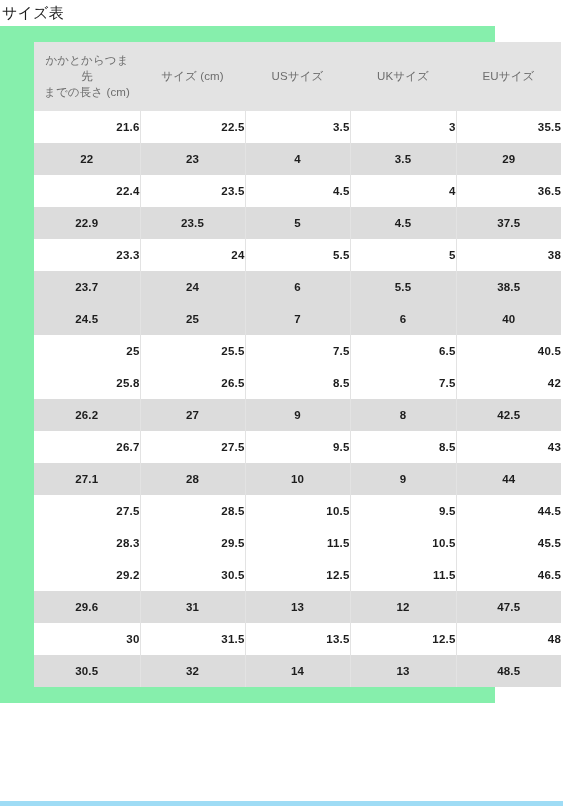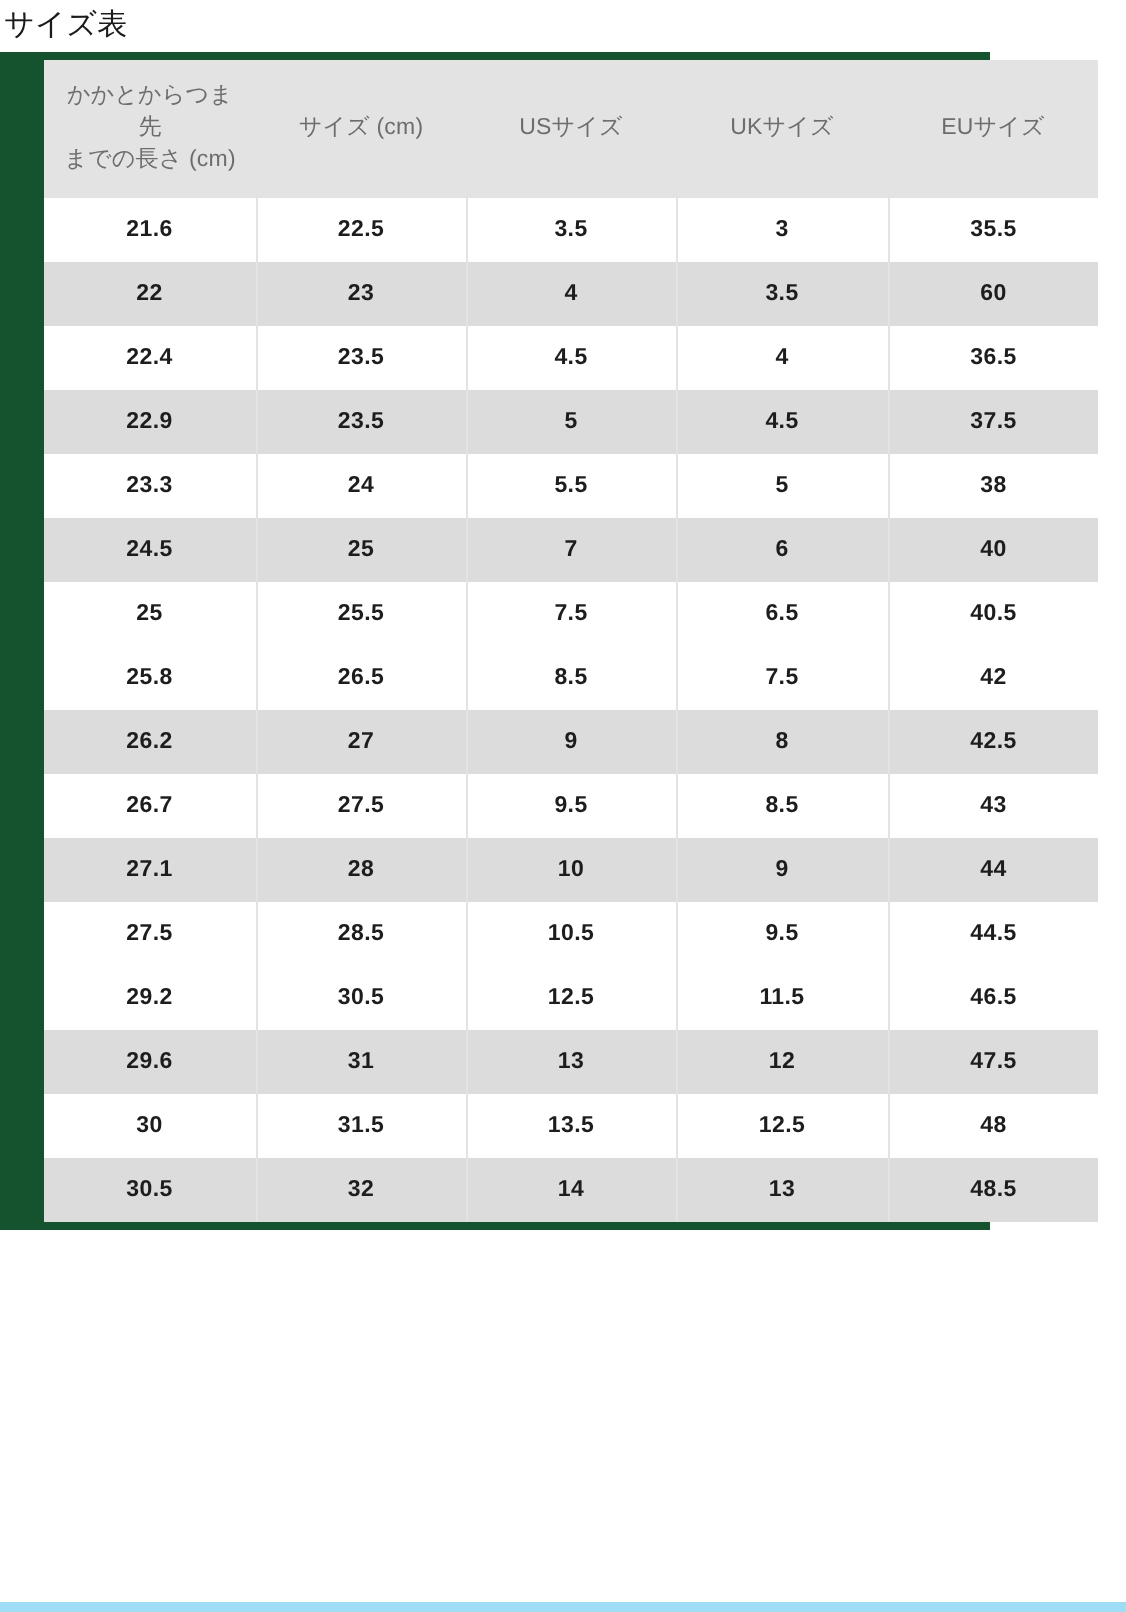--- a/index.html
+++ b/index.html
@@ -22,22 +22,22 @@
     padding: 5px 0 0 2px;
     letter-spacing: 0.2px;
     font-weight: 400;
   }
 
   .table-outer {
     position: absolute;
     top: 26px;
     left: 0;
     width: 495px;
-    background: #14532d;
-    padding: 4px;
+    background: #86efac;
+    padding: 16px;
     box-sizing: border-box;
   }
 
   .size-table {
     border-collapse: collapse;
     border-spacing: 0;
     width: 527px;
     margin-left: 18px;
     table-layout: fixed;
   }
@@ -80,20 +80,21 @@
 
   .size-table tbody td:first-child {
     border-left: none;
   }
   .size-table tbody td:last-child {
     border-right: none;
   }
 
   .size-table tbody tr.odd td {
     background: #ffffff;
+    text-align: right;
   }
   .size-table tbody tr.even td {
     background: #dcdcdc;
     margin-top: 11px;
   }
 
   .bottom-strip {
     position: absolute;
     left: 0;
     bottom: 0;
@@ -134,21 +135,21 @@
           <td>22.5</td>
           <td>3.5</td>
           <td>3</td>
           <td>35.5</td>
         </tr>
         <tr class="even">
           <td>22</td>
           <td>23</td>
           <td>4</td>
           <td>3.5</td>
-          <td>60</td>
+          <td>29</td>
         </tr>
         <tr class="odd">
           <td>22.4</td>
           <td>23.5</td>
           <td>4.5</td>
           <td>4</td>
           <td>36.5</td>
         </tr>
         <tr class="even">
           <td>22.9</td>
@@ -158,20 +159,27 @@
           <td>37.5</td>
         </tr>
         <tr class="odd">
           <td>23.3</td>
           <td>24</td>
           <td>5.5</td>
           <td>5</td>
           <td>38</td>
         </tr>
         <tr class="even">
+          <td>23.7</td>
+          <td>24</td>
+          <td>6</td>
+          <td>5.5</td>
+          <td>38.5</td>
+        </tr>
+        <tr class="even">
           <td>24.5</td>
           <td>25</td>
           <td>7</td>
           <td>6</td>
           <td>40</td>
         </tr>
         <tr class="odd">
           <td>25</td>
           <td>25.5</td>
           <td>7.5</td>
@@ -207,20 +215,27 @@
           <td>44</td>
         </tr>
         <tr class="odd">
           <td>27.5</td>
           <td>28.5</td>
           <td>10.5</td>
           <td>9.5</td>
           <td>44.5</td>
         </tr>
         <tr class="odd">
+          <td>28.3</td>
+          <td>29.5</td>
+          <td>11.5</td>
+          <td>10.5</td>
+          <td>45.5</td>
+        </tr>
+        <tr class="odd">
           <td>29.2</td>
           <td>30.5</td>
           <td>12.5</td>
           <td>11.5</td>
           <td>46.5</td>
         </tr>
         <tr class="even">
           <td>29.6</td>
           <td>31</td>
           <td>13</td>

